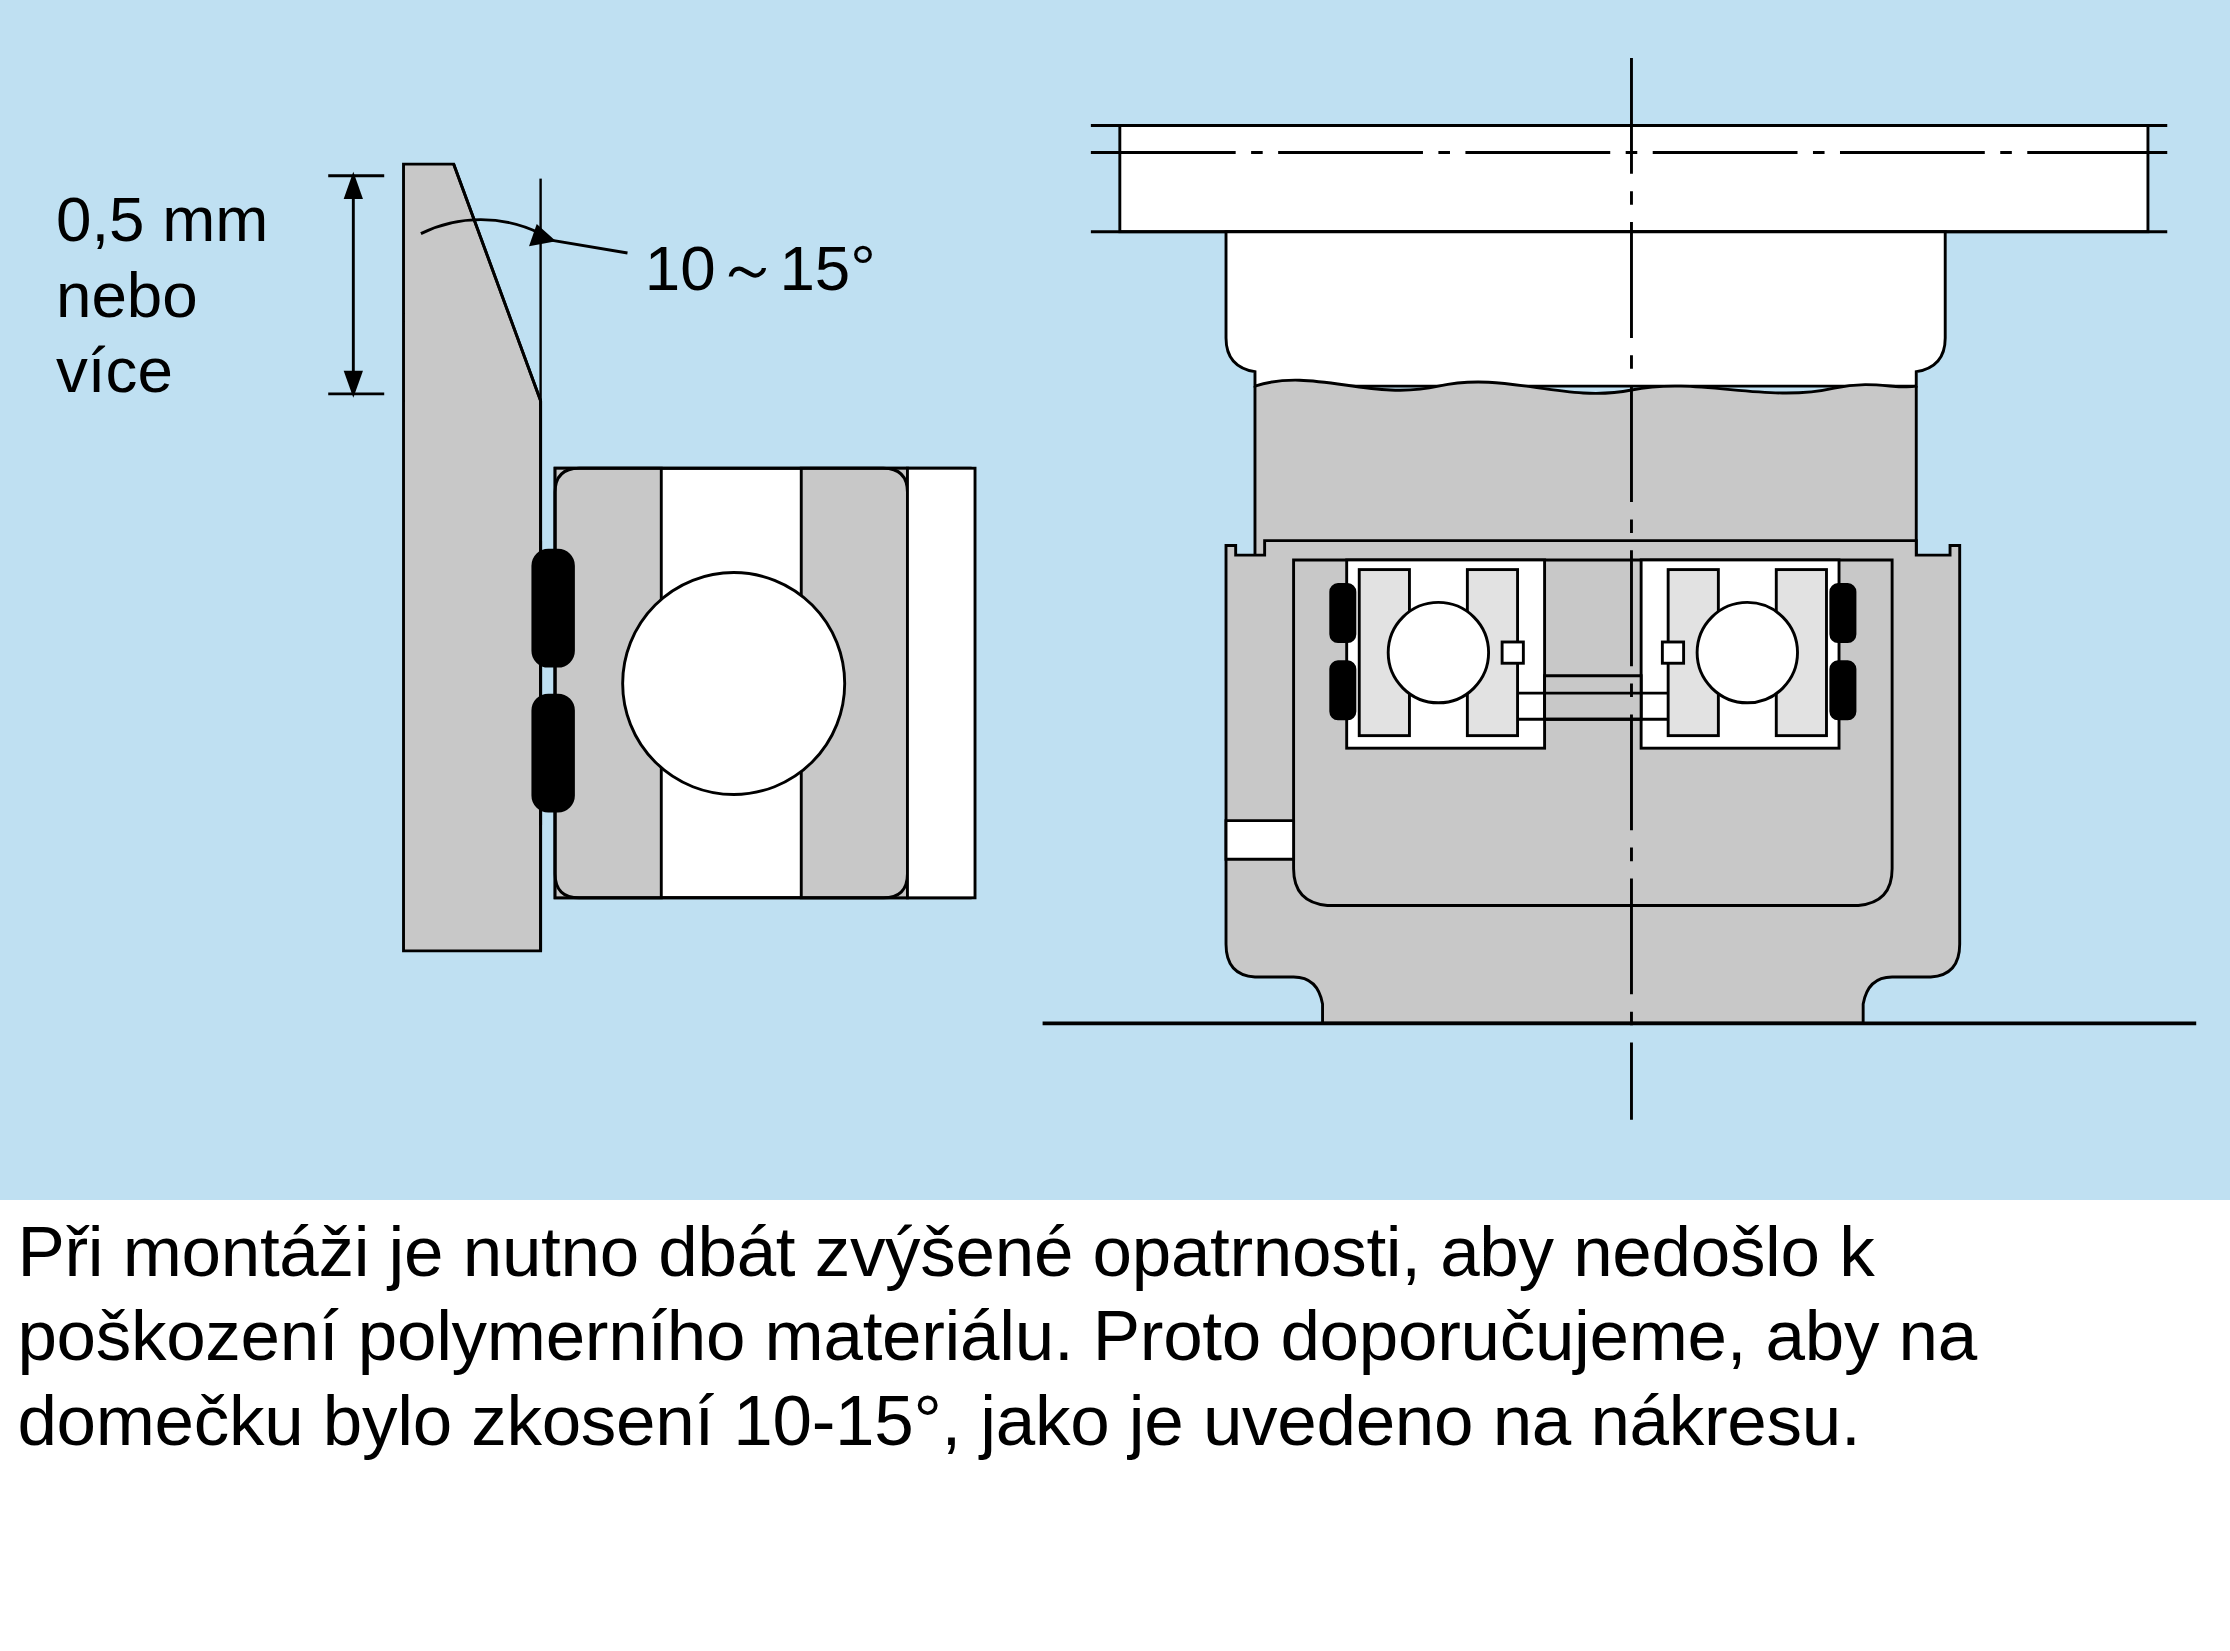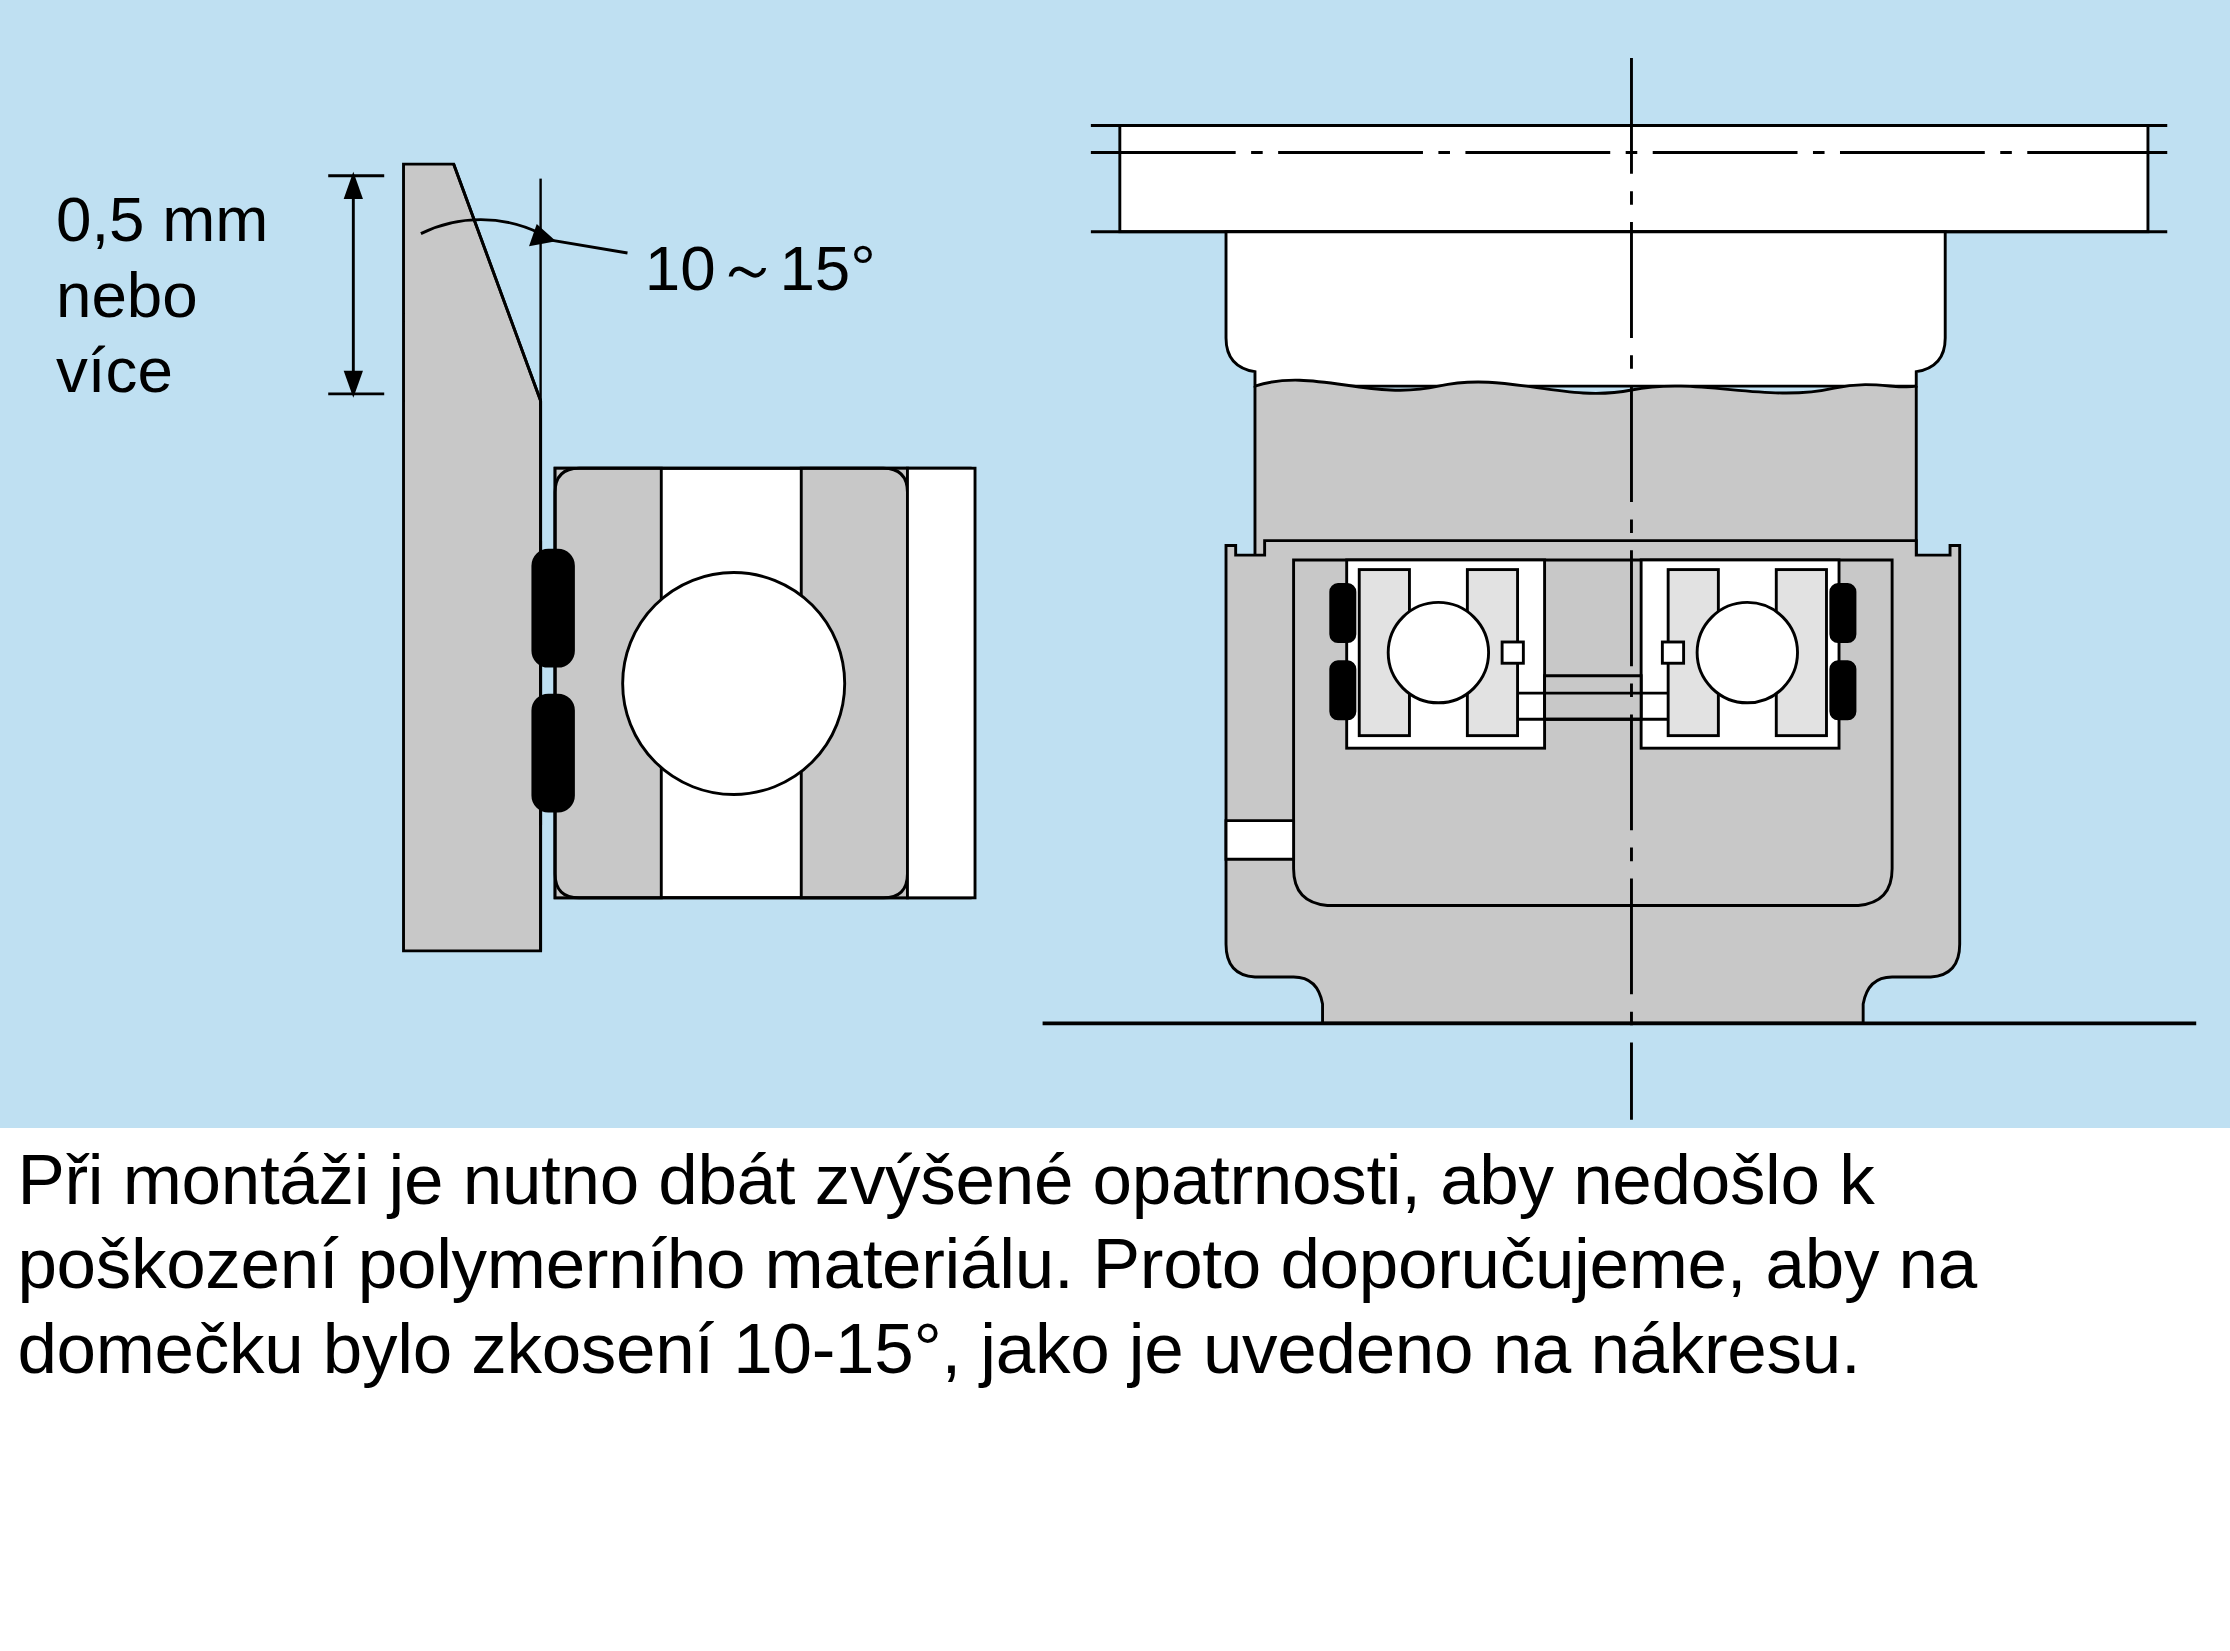--- a/index.html
+++ b/index.html
@@ -30,21 +30,21 @@
   #figure-svg {
     position: absolute;
     left: 0;
     top: 0;
     width: 2230px;
     height: 1200px;
   }
   #caption {
     position: absolute;
     left: 0;
-    top: 1128px;
+    top: 1200px;
     width: 2230px;
     height: 451px;
     background: #ffffff;
     box-sizing: border-box;
     padding: 9.7px 27px 0 17.4px;
   }
   #caption p {
     margin: 0;
     font-family: "Liberation Sans", sans-serif;
     font-size: 71px;

